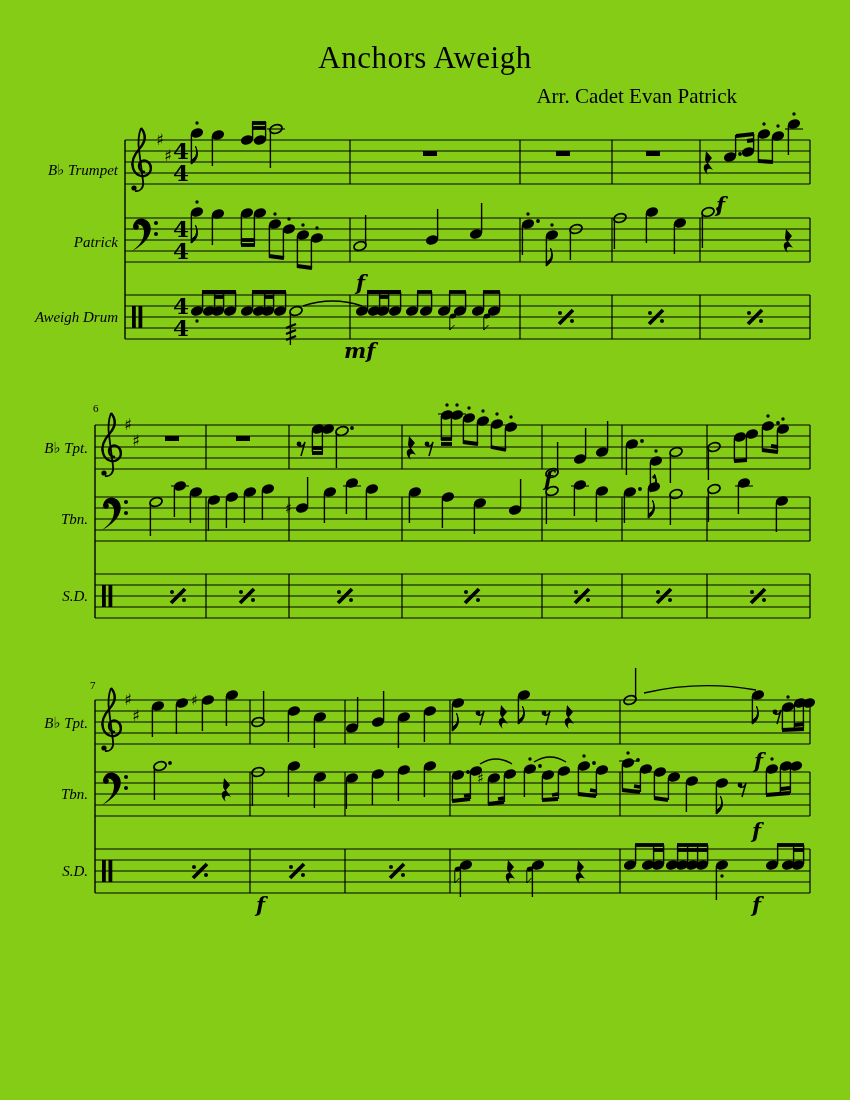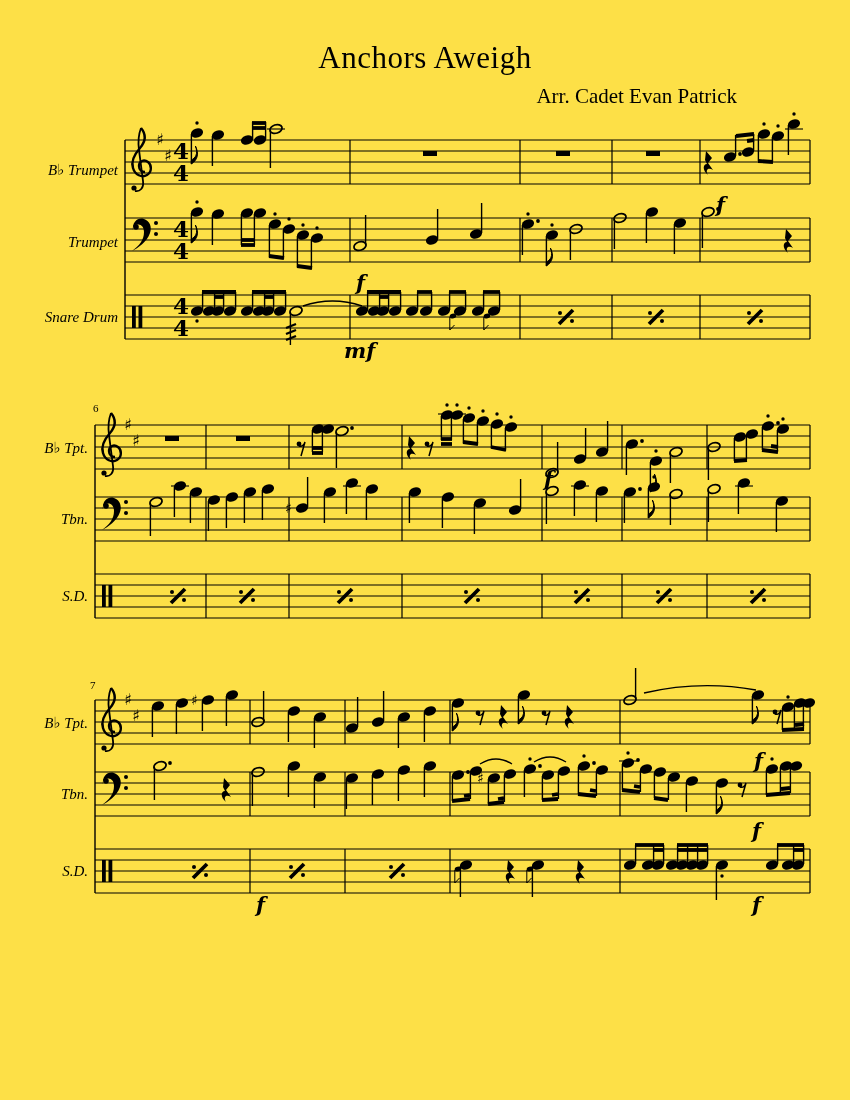--- a/index.html
+++ b/index.html
@@ -1,16 +1,16 @@
 <!DOCTYPE html>
 <html><head>
 <meta charset="utf-8">
 <style>
   html,body{margin:0;padding:0;background:#fff;}
-  .page{position:relative;width:850px;height:1100px;background:#fde047;overflow:hidden;
+  .page{position:relative;width:850px;height:1100px;background:#84cc16;overflow:hidden;
         font-family:"Liberation Serif","DejaVu Serif","DejaVu Sans",serif;color:#000;}
   .title{position:absolute;top:40px;left:0;width:850px;text-align:center;
          font-size:31px;font-weight:400;letter-spacing:.5px;}
   .arranger{position:absolute;top:84px;left:0;width:737px;text-align:right;font-size:21px;}
   .ilabel{position:absolute;left:0;font-size:15px;text-align:right;white-space:nowrap;font-style:italic;}
   .w1{width:118px;}
   .w2{width:88px;}
   .mnum{position:absolute;font-size:11px;}
   svg{position:absolute;top:0;left:0;}
 </style>
@@ -652,22 +652,22 @@
       <line x1="803.6" y1="864" x2="803.6" y2="845" stroke="#000" stroke-width="1.4"></line>
       <line x1="777" y1="845" x2="804" y2="845" stroke="#000" stroke-width="3.8"></line>
       <line x1="793" y1="850" x2="804" y2="850" stroke="#000" stroke-width="3.8"></line>
       <text x="754" y="768" font-size="21" fill="#000" font-family="&quot;DejaVu Serif&quot;,&quot;Liberation Serif&quot;,serif" font-style="italic" font-weight="bold">f</text>
       <text x="752" y="838" font-size="21" fill="#000" font-family="&quot;DejaVu Serif&quot;,&quot;Liberation Serif&quot;,serif" font-style="italic" font-weight="bold">f</text>
       <text x="256" y="912" font-size="21" fill="#000" font-family="&quot;DejaVu Serif&quot;,&quot;Liberation Serif&quot;,serif" font-style="italic" font-weight="bold">f</text>
       <text x="752" y="912" font-size="21" fill="#000" font-family="&quot;DejaVu Serif&quot;,&quot;Liberation Serif&quot;,serif" font-style="italic" font-weight="bold">f</text>
     </svg>
 
   <div class="ilabel w1" style="top:161px">B♭ Trumpet</div>
-  <div class="ilabel w1" style="top:234px">Trumpet</div>
-  <div class="ilabel w1" style="top:309px">Snare Drum</div>
+  <div class="ilabel w1" style="top:234px">Patrick</div>
+  <div class="ilabel w1" style="top:309px">Aweigh Drum</div>
 
   <div class="mnum" style="top:402px;left:93px">6</div>
   <div class="ilabel w2" style="top:439px">B♭ Tpt.</div>
   <div class="ilabel w2" style="top:511px">Tbn.</div>
   <div class="ilabel w2" style="top:588px">S.D.</div>
 
   <div class="mnum" style="top:679px;left:90px">7</div>
   <div class="ilabel w2" style="top:714px">B♭ Tpt.</div>
   <div class="ilabel w2" style="top:786px">Tbn.</div>
   <div class="ilabel w2" style="top:863px">S.D.</div>

